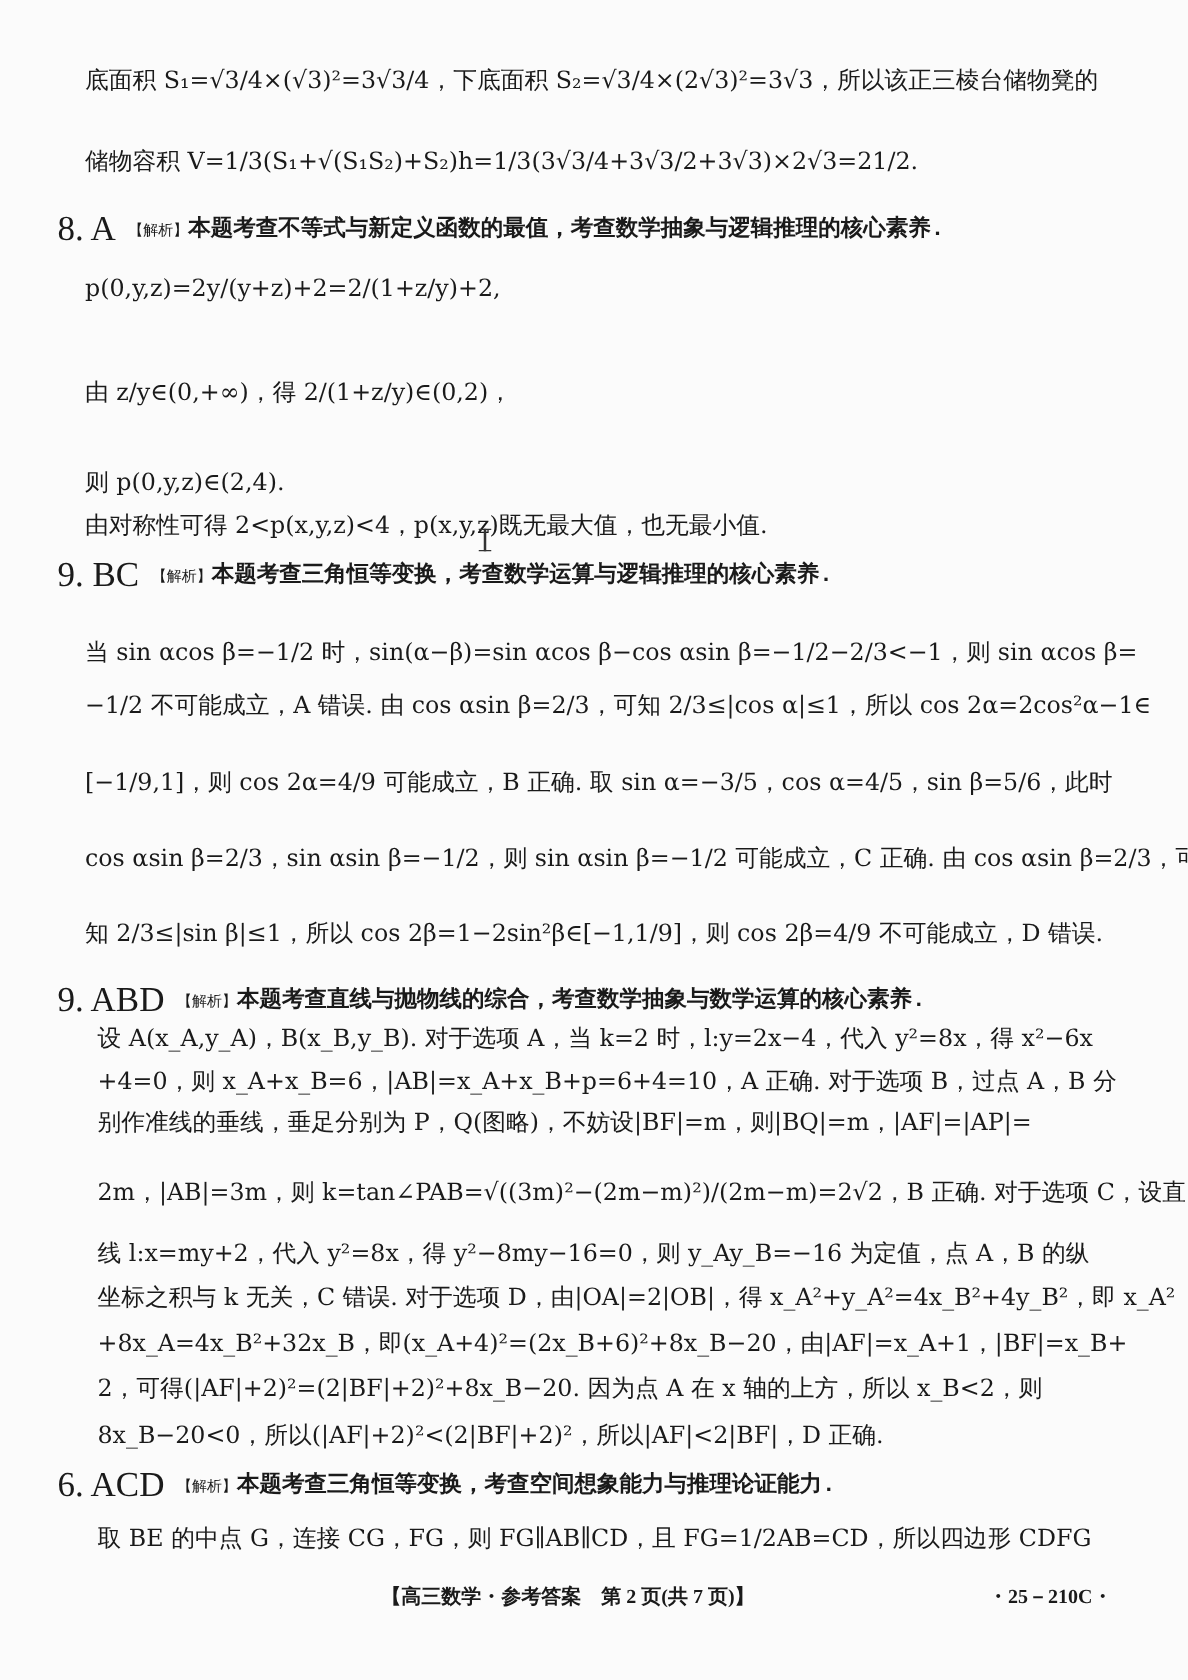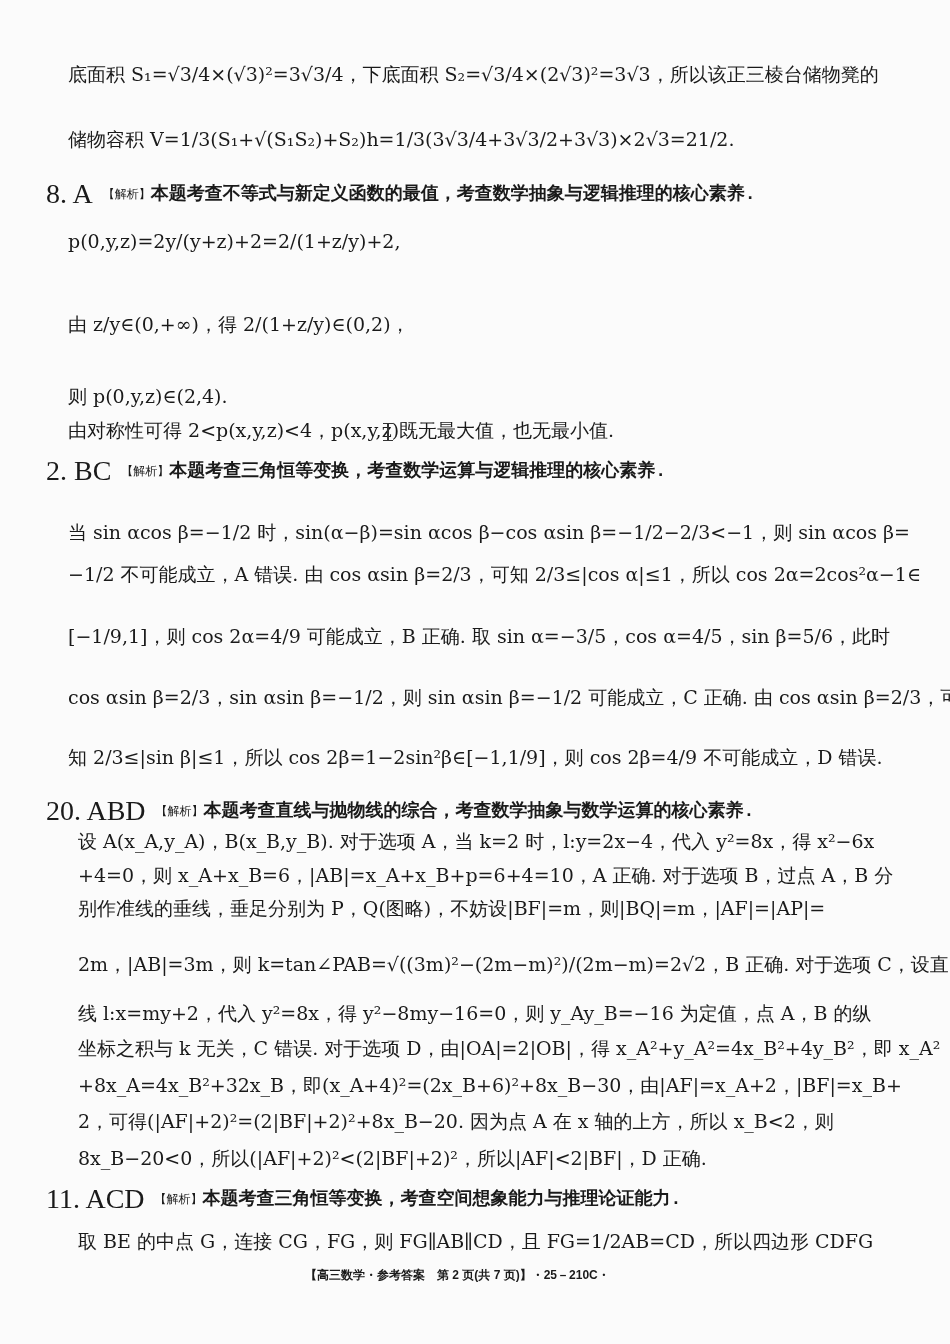--- a/index.html
+++ b/index.html
@@ -4,31 +4,31 @@
 <style>
   html, body { margin:0; padding:0; background:#fbfbfb; }
   body {
     width:950px; height:1344px; position:relative; overflow:hidden;
     font-family: "DejaVu Serif", "Liberation Serif", serif;
     color:#1a1a1a; font-size:19px;
   }
   .page { position:absolute; left:0; top:0; width:950px; height:1344px; }
   .line {
     position:absolute; white-space:nowrap; line-height:1;
-    display:flex; align-items:center;margin-top:10px;
+    display:flex; align-items:center;
   }
   .ind { left:68px; }
   .hd { left:46px; }
   .qn { font-family:"Liberation Serif", serif; font-size:28px; margin-right:10px; }
   .tag { font-weight:normal; font-family:"DejaVu Sans", sans-serif; font-size:12px; }
   .hdtext { font-weight:bold; font-family:Liberation Mono, monospace; font-size:18px; }
   .footer {
     position:absolute; top:1267px; left:305px; width:585px;
-    display:flex; 
-    font-family:Liberation Sans, sans-serif; font-size:12px; font-weight:bold;
+    display:flex; justify-content:space-between;
+    font-family:Liberation Serif, serif; font-size:16px; font-weight:bold;
   }
   .cursor {
     position:absolute; left:383px; top:423px; width:10px; height:18px;
   }
   .cursor::before { content:""; position:absolute; left:4px; top:0; width:1.5px; height:18px; background:#333; }
   .cursor::after { content:""; position:absolute; left:0; top:0; width:10px; height:18px;
     border-top:1.5px solid #333; border-bottom:1.5px solid #333; box-sizing:border-box; }
 </style>
 </head>
 <body>
@@ -42,47 +42,47 @@
     <span class="qn">8. A</span>
     <span class="tag">【解析】</span>
     <span class="hdtext">本题考查不等式与新定义函数的最值，考查数学抽象与逻辑推理的核心素养.</span>
   </div>
   <div class="line ind" style="top:222px">p(0,y,z)=2y/(y+z)+2=2/(1+z/y)+2,</div>
   <div class="line ind" style="top:305px">由 z/y∈(0,+∞)，得 2/(1+z/y)∈(0,2)，</div>
   <div class="line ind" style="top:377px">则 p(0,y,z)∈(2,4).</div>
   <div class="line ind" style="top:411px">由对称性可得 2&lt;p(x,y,z)&lt;4，p(x,y,z)既无最大值，也无最小值.</div>
 
   <div class="line hd" style="top:447px">
-    <span class="qn">2. BC</span>
+    <span class="qn">9. BC</span>
     <span class="tag">【解析】</span>
     <span class="hdtext">本题考查三角恒等变换，考查数学运算与逻辑推理的核心素养.</span>
   </div>
   <div class="line ind" style="top:513px">当 sin αcos β=−1/2 时，sin(α−β)=sin αcos β−cos αsin β=−1/2−2/3&lt;−1，则 sin αcos β=</div>
   <div class="line ind" style="top:555px">−1/2 不可能成立，A 错误. 由 cos αsin β=2/3，可知 2/3≤|cos α|≤1，所以 cos 2α=2cos²α−1∈</div>
   <div class="line ind" style="top:617px">[−1/9,1]，则 cos 2α=4/9 可能成立，B 正确. 取 sin α=−3/5，cos α=4/5，sin β=5/6，此时</div>
   <div class="line ind" style="top:678px">cos αsin β=2/3，sin αsin β=−1/2，则 sin αsin β=−1/2 可能成立，C 正确. 由 cos αsin β=2/3，可</div>
   <div class="line ind" style="top:738px">知 2/3≤|sin β|≤1，所以 cos 2β=1−2sin²β∈[−1,1/9]，则 cos 2β=4/9 不可能成立，D 错误.</div>
 
   <div class="line hd" style="top:787px">
-    <span class="qn">20. ABD</span>
+    <span class="qn">9. ABD</span>
     <span class="tag">【解析】</span>
     <span class="hdtext">本题考查直线与抛物线的综合，考查数学抽象与数学运算的核心素养.</span>
   </div>
   <div class="line ind" style="top:822px;left:78px">设 A(x_A,y_A)，B(x_B,y_B). 对于选项 A，当 k=2 时，l:y=2x−4，代入 y²=8x，得 x²−6x</div>
   <div class="line ind" style="top:856px;left:78px">+4=0，则 x_A+x_B=6，|AB|=x_A+x_B+p=6+4=10，A 正确. 对于选项 B，过点 A，B 分</div>
   <div class="line ind" style="top:889px;left:78px">别作准线的垂线，垂足分别为 P，Q(图略)，不妨设|BF|=m，则|BQ|=m，|AF|=|AP|=</div>
   <div class="line ind" style="top:945px;left:78px">2m，|AB|=3m，则 k=tan∠PAB=√((3m)²−(2m−m)²)/(2m−m)=2√2，B 正确. 对于选项 C，设直</div>
   <div class="line ind" style="top:994px;left:78px">线 l:x=my+2，代入 y²=8x，得 y²−8my−16=0，则 y_Ay_B=−16 为定值，点 A，B 的纵</div>
   <div class="line ind" style="top:1029px;left:78px">坐标之积与 k 无关，C 错误. 对于选项 D，由|OA|=2|OB|，得 x_A²+y_A²=4x_B²+4y_B²，即 x_A²</div>
-  <div class="line ind" style="top:1066px;left:78px">+8x_A=4x_B²+32x_B，即(x_A+4)²=(2x_B+6)²+8x_B−30，由|AF|=x_A+2，|BF|=x_B+</div>
+  <div class="line ind" style="top:1066px;left:78px">+8x_A=4x_B²+32x_B，即(x_A+4)²=(2x_B+6)²+8x_B−20，由|AF|=x_A+1，|BF|=x_B+</div>
   <div class="line ind" style="top:1102px;left:78px">2，可得(|AF|+2)²=(2|BF|+2)²+8x_B−20. 因为点 A 在 x 轴的上方，所以 x_B&lt;2，则</div>
   <div class="line ind" style="top:1139px;left:78px">8x_B−20&lt;0，所以(|AF|+2)²&lt;(2|BF|+2)²，所以|AF|&lt;2|BF|，D 正确.</div>
 
   <div class="line hd" style="top:1175px">
-    <span class="qn">11. ACD</span>
+    <span class="qn">6. ACD</span>
     <span class="tag">【解析】</span>
     <span class="hdtext">本题考查三角恒等变换，考查空间想象能力与推理论证能力.</span>
   </div>
   <div class="line ind" style="top:1222px;left:78px">取 BE 的中点 G，连接 CG，FG，则 FG∥AB∥CD，且 FG=1/2AB=CD，所以四边形 CDFG</div>
 
   <div class="footer">
     <span>【高三数学・参考答案　第 2 页(共 7 页)】</span>
     <span>・25－210C・</span>
   </div>
 

